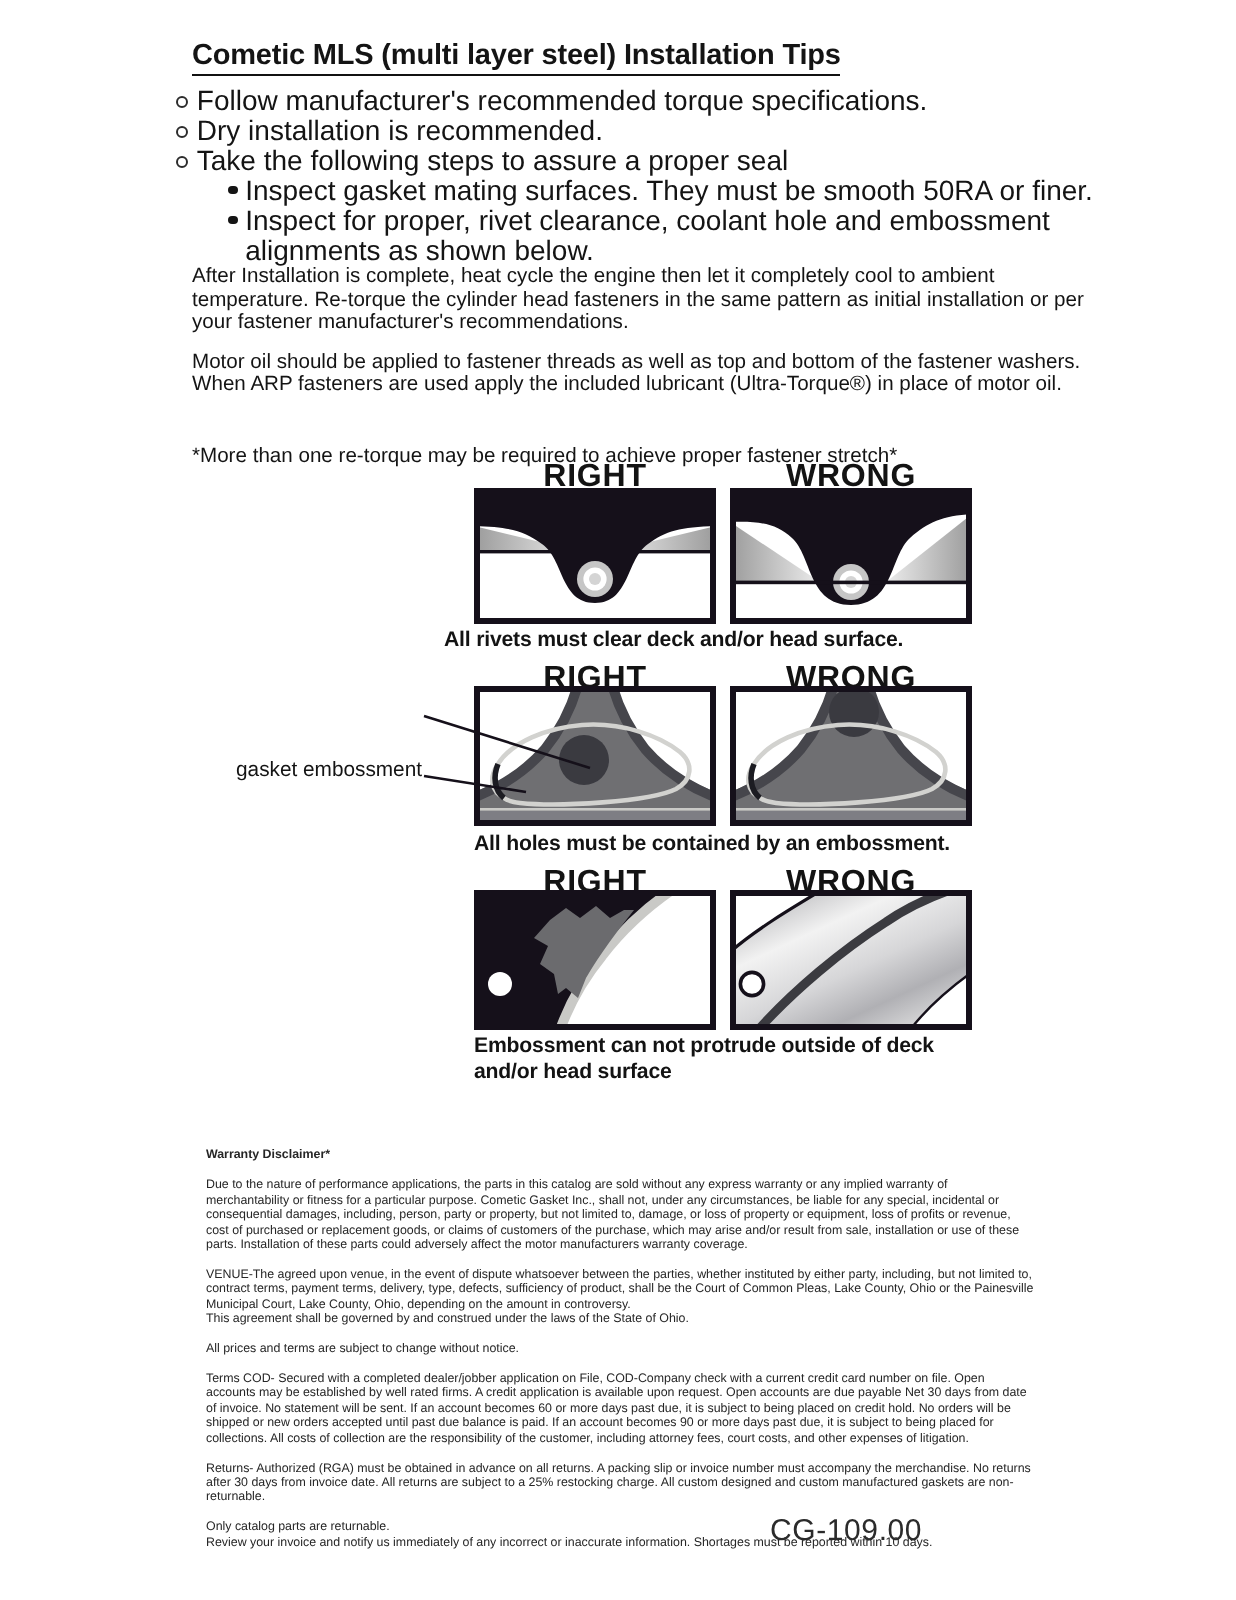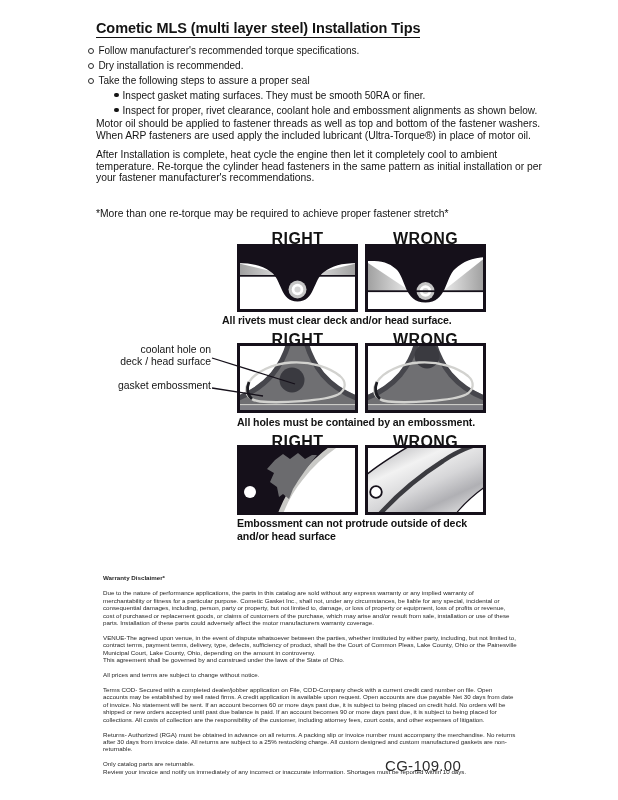--- a/index.html
+++ b/index.html
@@ -3,21 +3,21 @@
 <meta charset="utf-8">
 <style>
   html,body{margin:0;padding:0;background:#e8e8e8;}
   .page{
     position:relative;width:618px;height:800px;background:#ffffff;overflow:hidden;
     font-family:"Liberation Sans","DejaVu Sans",sans-serif;color:#141414;margin:0 auto;padding-left:48px;
   }
   .content{position:absolute;left:88px;top:20px;width:462px;}
   .title{margin:0 0 5px 8px;font-size:14.5px;font-weight:bold;letter-spacing:-0.1px;}
   .title-text{display:inline-block;border-bottom:1.6px solid #111;padding-bottom:1px;}
-  .bullet-row{display:flex;font-size:10px;line-height:15px;}
+  .bullet-row{display:flex;font-size:14px;line-height:15px;}
   .marker-o{width:4.4px;height:4.4px;border:1px solid #2c2c2c;border-radius:50%;margin:4.6px 4px 0 0;flex:none;}
   .marker-dot{width:4.6px;height:4.6px;background:#141414;border-radius:50%;margin:4.6px 4px 0 0;flex:none;}
   .sub{margin-left:26px;}
   .h2{margin:7px 0 6px 8px;font-size:13px;font-weight:bold;letter-spacing:-0.1px;}
   .para{margin:0 0 6px 8px;width:452px;font-size:10.3px;line-height:11.5px;}
   .para.gap{margin-bottom:8px;}
   .note{margin-top:24px;}
   
   .dg-label{position:absolute;width:121px;text-align:center;font-size:16px;font-weight:700;letter-spacing:0.4px;color:#131313;}
   .dg-box{position:absolute;width:121px;}
@@ -54,22 +54,22 @@
       </div>
     <div class="bullet-row sub">
         <span class="marker-dot"></span>
         <span>Inspect gasket mating surfaces.  They must be smooth 50RA or finer.</span>
       </div>
     <div class="bullet-row sub">
         <span class="marker-dot"></span>
         <span>Inspect for proper, rivet clearance, coolant hole and embossment alignments as shown below.</span>
       </div>
 
+    <p class="para gap">After Installation is complete, heat cycle the engine then let it completely cool to ambient temperature. Re-torque the cylinder head fasteners in the same pattern as initial installation or per your fastener manufacturer's recommendations.</p>
     <p class="para gap">Motor oil should be applied to fastener threads as well as top and bottom of the fastener washers. When ARP fasteners are used apply the included lubricant (Ultra-Torque®) in place of motor oil.</p>
-    <p class="para gap">After Installation is complete, heat cycle the engine then let it completely cool to ambient temperature. Re-torque the cylinder head fasteners in the same pattern as initial installation or per your fastener manufacturer's recommendations.</p>
     <p class="para note">*More than one re-torque may be required to achieve proper fastener stretch*</p>
   </div>
 
   <div class="dg-label" style="left:237px;top:230px;">RIGHT</div>
   <div class="dg-label" style="left:365px;top:230px;">WRONG</div>
 
   <div class="dg-box" style="left:237px;top:244px;">
     <svg width="121" height="68" viewBox="0 0 121 68">
       <defs>
         <linearGradient id="wgL" x1="0" y1="0" x2="1" y2="0">
@@ -105,24 +105,20 @@
       <rect x="0" y="46.3" width="121" height="1.8" fill="#15101a"></rect>
       <rect x="1.5" y="1.5" width="118" height="65" fill="none" stroke="#15101a" stroke-width="3"></rect>
     </svg>
   </div>
 
   <div class="dg-caption" style="left:222px;top:314px;">All rivets must clear deck and/or head surface.</div>
 
   <div class="dg-label" style="left:237px;top:331px;">RIGHT</div>
   <div class="dg-label" style="left:365px;top:331px;">WRONG</div>
 
-  <div class="callout" style="top:344px;">
-    <div>coolant hole on</div>
-    <div>deck / head surface</div>
-  </div>
   <div class="callout" style="top:380px;">gasket embossment</div>
 
   <div class="dg-box" style="left:237px;top:343px;">
     <svg width="121" height="70" viewBox="0 0 121 70">
       <rect x="0" y="0" width="121" height="70" fill="#ffffff"></rect>
       <path d="M0,70 V53 C13,48 25,41 34,30 C42,20 47,10 50,0 H71 C74,10 79,20 87,30 C96,41 108,48 121,53 V70 Z" fill="#6f6f72"></path>
       <path d="M2,55 C14,50 26,42.5 35.5,31.5 C43.5,21.5 48.5,11 51.5,1" stroke="#46464c" stroke-width="5" fill="none"></path>
       <path d="M119,55 C107,50 95,42.5 85.5,31.5 C77.5,21.5 72.5,11 69.5,1" stroke="#46464c" stroke-width="5" fill="none"></path>
       <rect x="0" y="61" width="121" height="1.4" fill="#cacac7"></rect>
       <rect x="0" y="62.4" width="121" height="7.6" fill="#7e7e84"></rect>

